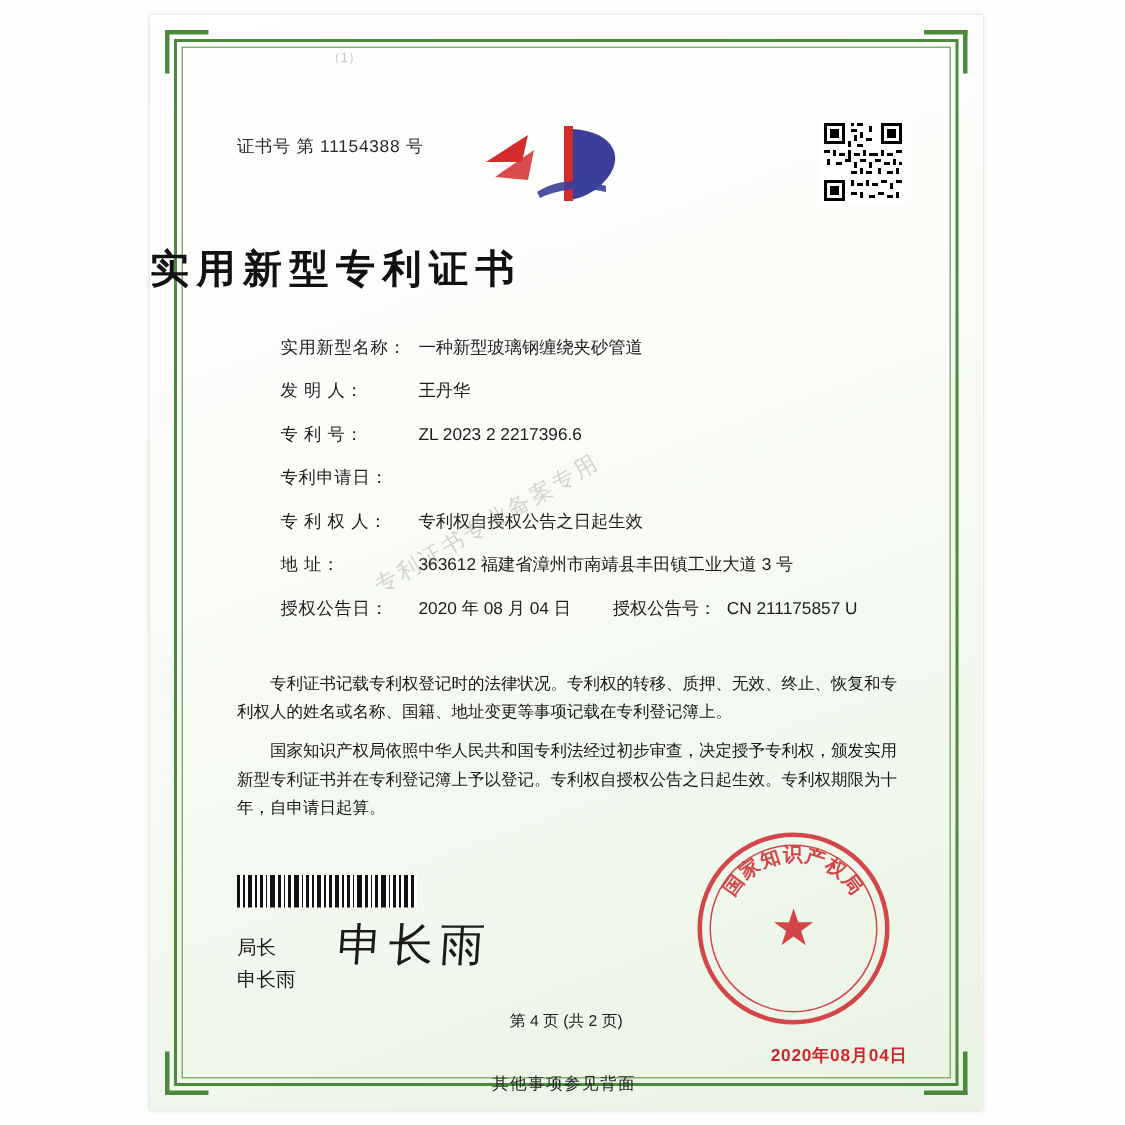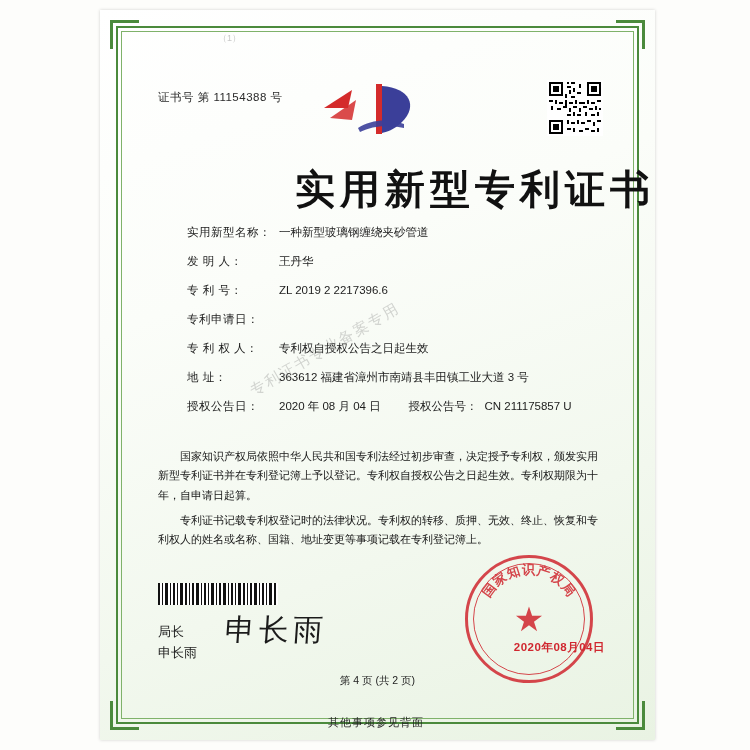--- a/index.html
+++ b/index.html
@@ -53,23 +53,23 @@
   
   .qr{
     position:absolute;right:52px;top:70px;
     width:56px;height:56px;
     background:#ffffff;
   }
   .qr svg{display:block;}
 
   .title{
     position:absolute;left:0;right:0;top:152px;
-    text-align:right;
+    text-align:left;
     font-family:"DejaVu Sans", sans-serif;
-    font-size:40px;font-weight:bold;color:#111;
+    font-size:26px;font-weight:bold;color:#111;
     letter-spacing:5px;
   }
 
   .fields{
     position:absolute;left:60px;top:215px;width:440px;
     font-size:11.5px;color:#1c1c1c;
   }
   .frow{
     display:flex;align-items:flex-start;
     margin-bottom:13.5px;
@@ -127,21 +127,21 @@
     font-size:34px;color:#d0272f;line-height:1;
   }
   .seal-arc{
     position:absolute;left:0;top:0;width:122px;height:122px;
   }
   .seal-arc text{
     fill:#d0272f;font-size:13px;font-family:"DejaVu Sans",sans-serif;font-weight:bold;
     letter-spacing:1px;
   }
   .seal-date{
-    position:absolute;right:50px;top:630px;
+    position:absolute;right:50px;top:686px;
     font-size:11.5px;color:#d0272f;font-weight:bold;letter-spacing:.5px;
   }
 
   .page-no{
     position:absolute;left:0;right:0;bottom:52px;
     text-align:center;font-size:10.5px;color:#222;
   }
   .footnote{
     position:absolute;left:0;right:3px;bottom:10px;
     text-align:center;font-size:11px;color:#222;letter-spacing:1px;
@@ -259,21 +259,21 @@
       <div class="frow">
         <div class="flabel">实用新型名称：</div>
         <div class="fvalue">一种新型玻璃钢缠绕夹砂管道</div>
       </div>
       <div class="frow">
         <div class="flabel">发 明 人：</div>
         <div class="fvalue">王丹华</div>
       </div>
       <div class="frow">
         <div class="flabel">专 利 号：</div>
-        <div class="fvalue">ZL 2019 2 2217396.6</div>
+        <div class="fvalue">ZL 2023 2 2217396.6</div>
       </div>
       <div class="frow">
         <div class="flabel">专利申请日：</div>
       </div>
       <div class="frow">
         <div class="flabel">专 利 权 人：</div>
         <div class="fvalue">专利权自授权公告之日起生效</div>
       </div>
       <div class="frow">
         <div class="flabel">地       址：</div>
@@ -281,22 +281,22 @@
       </div>
       <div class="frow two">
         <div class="flabel">授权公告日：</div>
         <div class="fvalue">2020 年 08 月 04 日</div>
         <div class="fvalue2-label">授权公告号：</div>
         <div class="fvalue">CN 211175857 U</div>
       </div>
     </div>
 
     <div class="body-text">
+      <p>专利证书记载专利权登记时的法律状况。专利权的转移、质押、无效、终止、恢复和专利权人的姓名或名称、国籍、地址变更等事项记载在专利登记簿上。</p>
       <p>国家知识产权局依照中华人民共和国专利法经过初步审查，决定授予专利权，颁发实用新型专利证书并在专利登记簿上予以登记。专利权自授权公告之日起生效。专利权期限为十年，自申请日起算。</p>
-      <p>专利证书记载专利权登记时的法律状况。专利权的转移、质押、无效、终止、恢复和专利权人的姓名或名称、国籍、地址变更等事项记载在专利登记簿上。</p>
     </div>
 
     <div class="barcode">
       <svg viewBox="0 0 120 22" width="120" height="22" shape-rendering="crispEdges">
         <rect width="120" height="22" fill="#fff"></rect>
         <g fill="#111">
           <rect x="0" y="0" width="2" height="22"></rect>
             <rect x="4" y="0" width="1" height="22"></rect>
           <rect x="7" y="0" width="3" height="22"></rect>
             <rect x="12" y="0" width="1" height="22"></rect>

